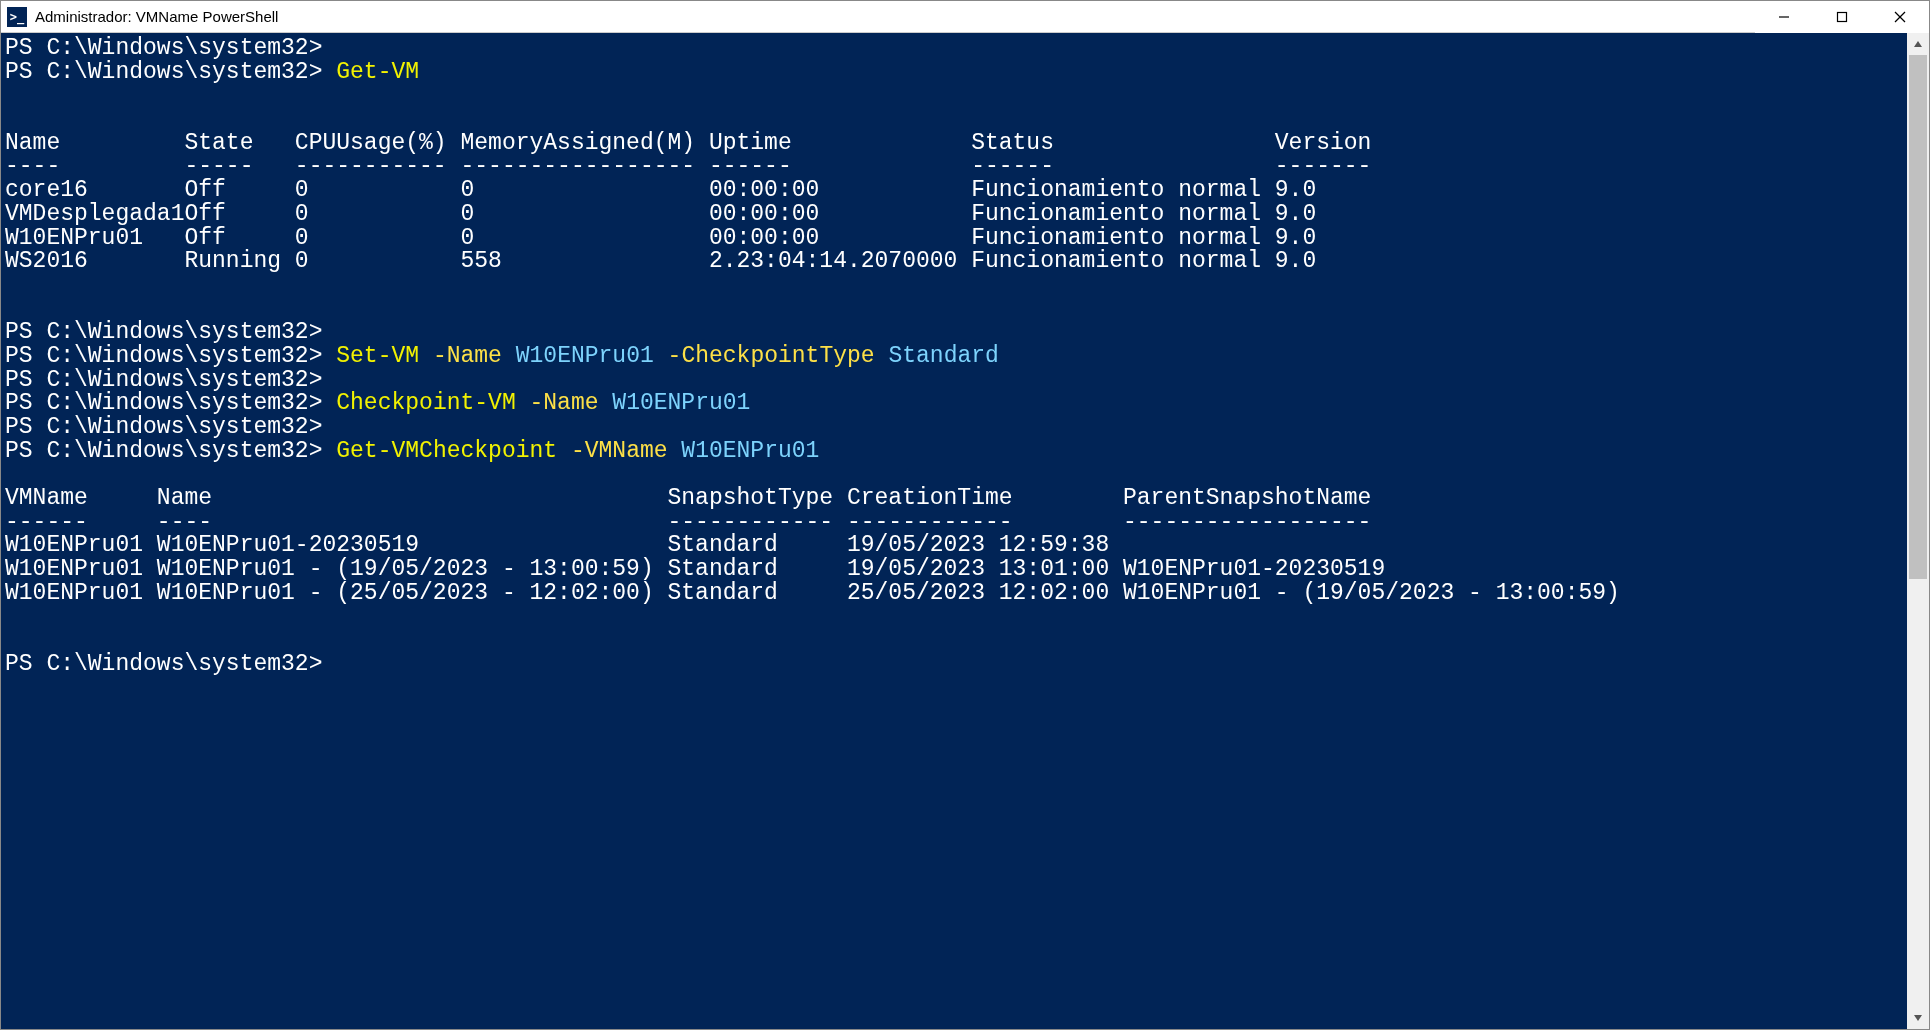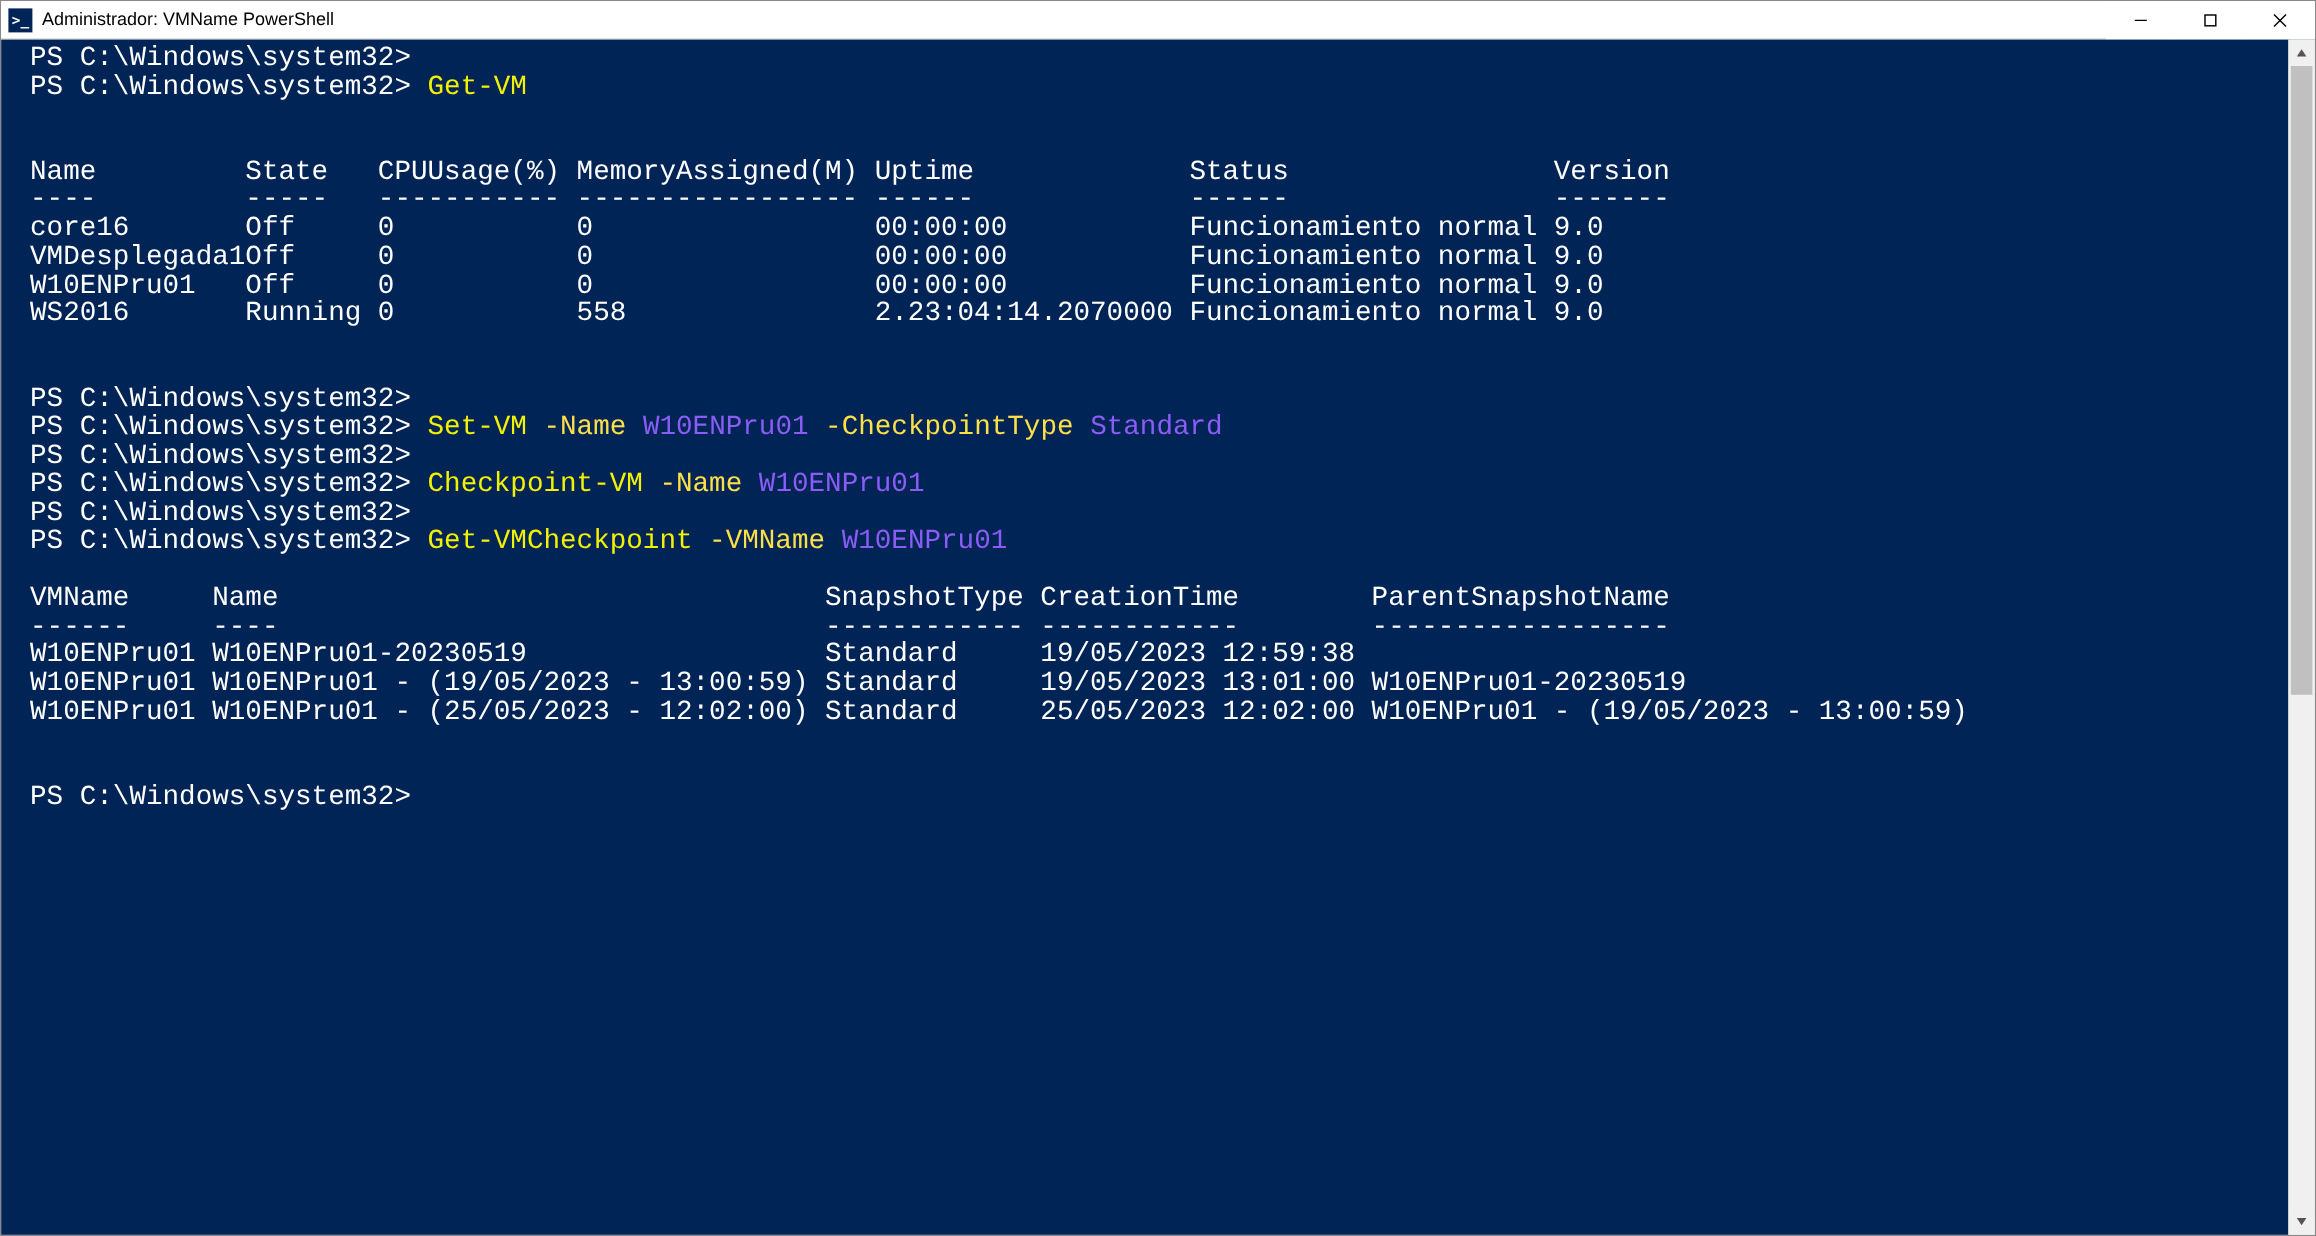--- a/index.html
+++ b/index.html
@@ -5,29 +5,29 @@
   * { margin:0; padding:0; box-sizing:border-box; }
   html,body { width:1930px; height:1030px; font-family:"Segoe UI",Tahoma,sans-serif; background:#fff; overflow:hidden; }
   .window { width:1930px; height:1030px; border:1px solid #888; display:flex; flex-direction:column; }
   .titlebar { height:32px; background:#fff; display:flex; align-items:center; justify-content:space-between; border-bottom:1px solid #ccc; }
   .title-left { display:flex; align-items:center; gap:8px; padding-left:6px; font-size:15px; color:#000; }
   .ps-icon { width:20px; height:20px; background:#012456; display:flex; align-items:center; justify-content:center; }
   .ps-icon span { color:#fff; font-size:12px; font-weight:bold; font-family:Consolas,monospace; }
   .win-controls { display:flex; }
   .win-btn { width:58px; height:32px; display:flex; align-items:center; justify-content:center; font-size:14px; color:#000; background:#fff; }
   .console-wrap { flex:1; display:flex; background:#012456; }
-  .console { flex:1; padding:4px 6px 4px 24px; color:#fff; font-family:Consolas,"Courier New",monospace; font-size:23px; line-height:1.03; white-space:pre; overflow:hidden; }
+  .console { flex:1; padding:4px 6px 4px 4px; color:#fff; font-family:Consolas,"Courier New",monospace; font-size:23px; line-height:1.03; white-space:pre; overflow:hidden; }
   .scrollbar { width:22px; background:#f0f0f0; display:flex; flex-direction:column; }
   .sb-btn { height:22px; display:flex; align-items:center; justify-content:center; font-size:11px; color:#555; background:#f0f0f0; }
   .sb-track { flex:1; background:#f0f0f0; position:relative; }
   .sb-thumb { position:absolute; top:0; left:2px; right:2px; height:55%; background:#c0c0c0; }
   .prompt { color:#ffffff; }
   .cmd { color:#f2f200; }
   .param { color:#fde047; }
-  .arg { color:#8b5cf6; }
+  .arg { color:#7dd3fc; }
 </style>
 </head>
 <body>
 
 <div class="window">
   <div class="titlebar">
     <div class="title-left">
       <div class="ps-icon">
           <span>&gt;_</span>
         </div>

